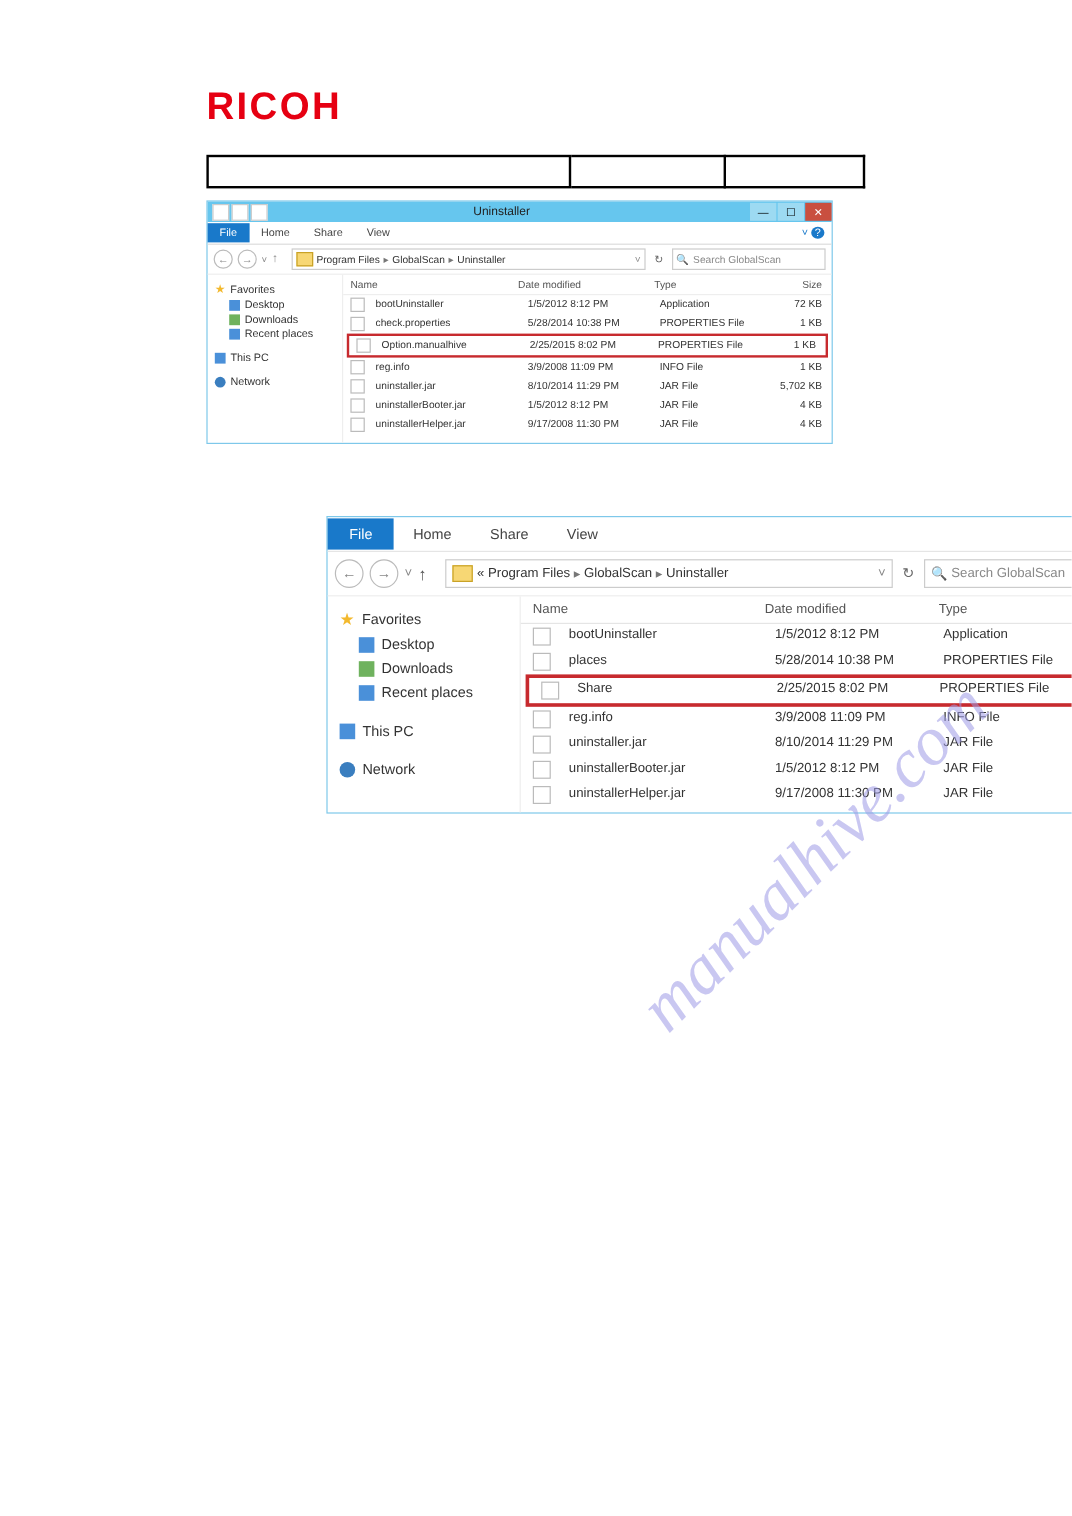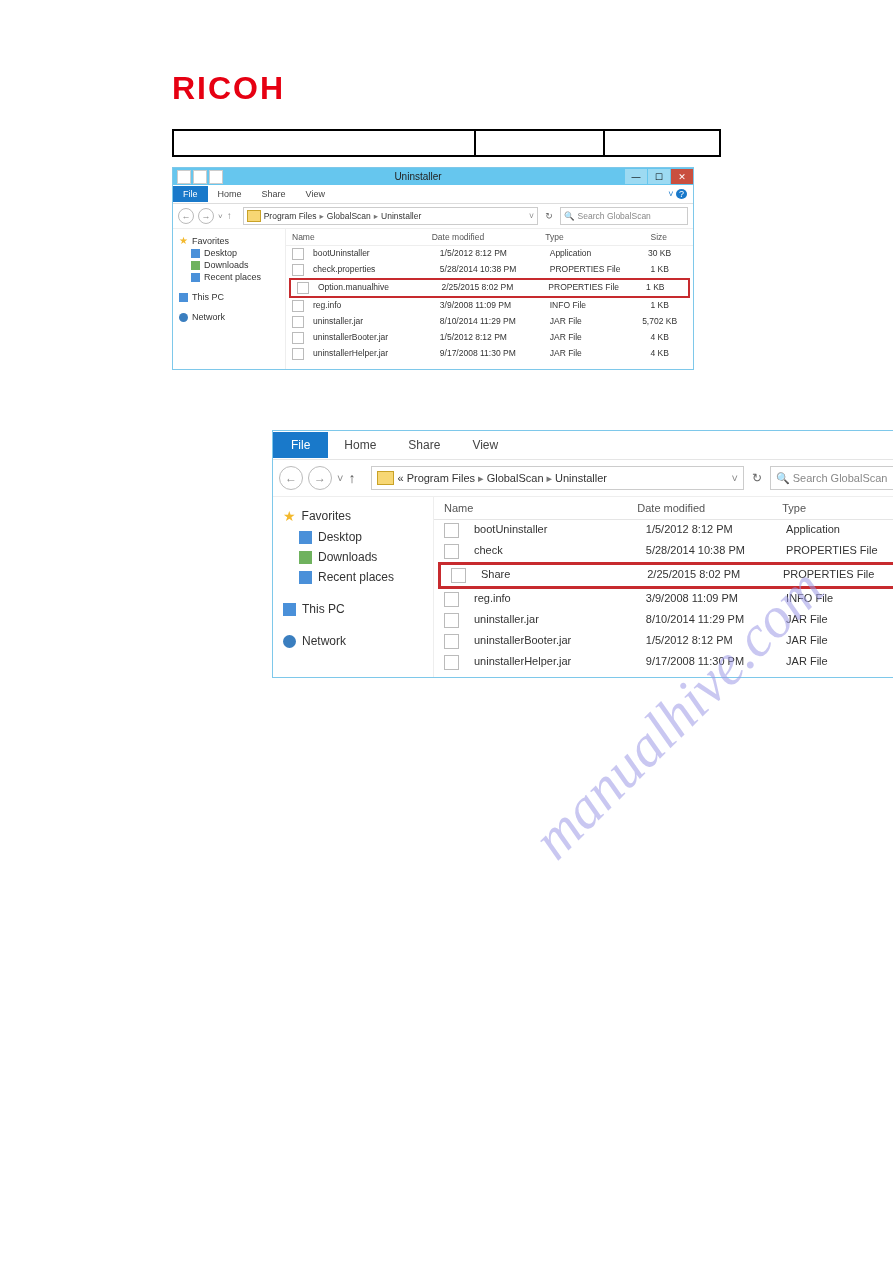--- a/index.html
+++ b/index.html
@@ -38,21 +38,21 @@
   .star { color:#f3b92e; font-size:10px; }
   .sq { width:9px; height:9px; background:#4a90d9; }
   .sq2 { width:9px; height:9px; background:#6fb25e; }
   .sq3 { width:9px; height:9px; background:#4a90d9; }
   .globe { width:9px; height:9px; background:#3a7ebf; border-radius:50%; }
   .pane { flex:1; }
   .cols { display:flex; border-bottom:1px solid #eee; font-size:8.5px; color:#555; padding:3px 0; }
   .cname { flex:1.6; padding-left:6px; }
   .cdate { flex:1.3; }
   .ctype { flex:1; }
-  .csize { flex:0.6; text-align:center; padding-right:8px; }
+  .csize { flex:0.6; text-align:right; padding-right:8px; }
   .row { display:flex; font-size:8.5px; color:#333; padding:2px 0; }
   .row .ico { width:10px; height:10px; background:#fff; border:1px solid #bbb; margin:0 3px 0 6px; }
   .hl { border:2.5px solid #c72a2e; margin:0 3px; }
   
   .wm { position:absolute; left:420px; top:680px; font-size:58px; color:#9e9be6; opacity:0.55; transform:rotate(-45deg); transform-origin:center; font-style:italic; font-family:Georgia,serif; pointer-events:none; z-index:5; white-space:nowrap; }
   
   .win2 { position:relative; margin:60px 0 0 205px; width:630px; border:1px solid #7ec8ea; background:#fff; font-size:12px; }
   .ribbon2 { display:flex; align-items:center; height:28px; border-bottom:1px solid #e5e5e5; }
   .file-tab2 { background:#1979ca; color:#fff; padding:6px 18px; font-size:12px; }
   .rib-tab2 { padding:6px 16px; color:#444; font-size:12px; }
@@ -165,21 +165,21 @@
           <span class="cname">Name</span>
           <span class="cdate">Date modified</span>
           <span class="ctype">Type</span>
           <span class="csize">Size</span>
         </div>
         <div class="row">
             <span class="ico"></span>
             <span class="cname" style="flex:1.5">bootUninstaller</span>
             <span class="cdate">1/5/2012 8:12 PM</span>
             <span class="ctype">Application</span>
-            <span class="csize">30 KB</span>
+            <span class="csize">72 KB</span>
           </div>
         <div class="row">
             <span class="ico"></span>
             <span class="cname" style="flex:1.5">check.properties</span>
             <span class="cdate">5/28/2014 10:38 PM</span>
             <span class="ctype">PROPERTIES File</span>
             <span class="csize">1 KB</span>
           </div>
         <div class="hl">
           <div class="row">
@@ -286,21 +286,21 @@
           <span class="c2type">Type</span>
         </div>
         <div class="row2">
             <span class="ico2"></span>
             <span class="c2name" style="flex:1.47">bootUninstaller</span>
             <span class="c2date">1/5/2012 8:12 PM</span>
             <span class="c2type">Application</span>
           </div>
         <div class="row2">
             <span class="ico2"></span>
-            <span class="c2name" style="flex:1.47">check</span>
+            <span class="c2name" style="flex:1.47">places</span>
             <span class="c2date">5/28/2014 10:38 PM</span>
             <span class="c2type">PROPERTIES File</span>
           </div>
         <div class="hl2">
           <div class="row2">
               <span class="ico2"></span>
               <span class="c2name" style="flex:1.47">Share</span>
               <span class="c2date">2/25/2015 8:02 PM</span>
               <span class="c2type">PROPERTIES File</span>
             </div>

